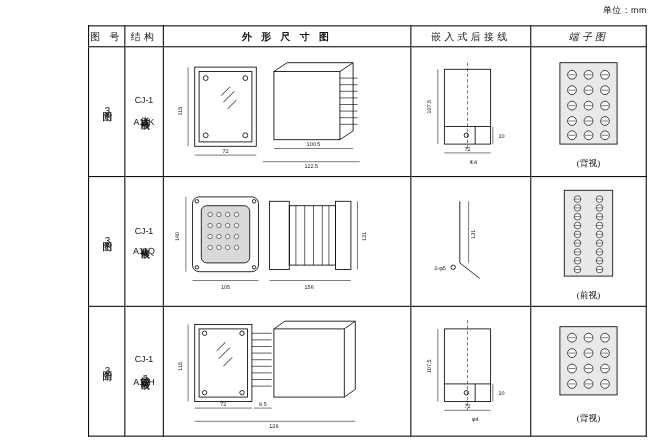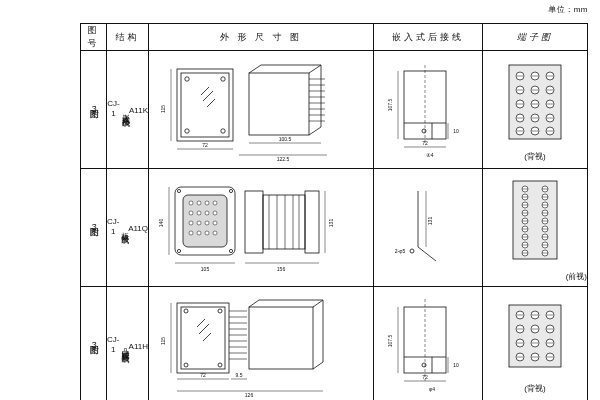--- a/index.html
+++ b/index.html
@@ -16,36 +16,36 @@
     position:absolute;left:80px;top:23px;border-collapse:collapse;
     width:508px;height:372px;
   }
   table.main td{
     border:1px solid #111;vertical-align:middle;text-align:center;
     font-size:9px;padding:0;
   }
   .hdr td{height:18px;font-size:9px;letter-spacing:3px;}
   .c-num{width:34px;}
   .c-struct{width:36px;margin-left:45px;}
-  .c-outline{width:224px;}
+  .c-outline{width:224px;font-weight:bold;}
   .c-mount{width:108px;}
   .c-term{width:104px;font-style:italic;}
   .vtext{
     writing-mode:vertical-rl;text-orientation:upright;
     letter-spacing:1px;line-height:1.1;display:inline-block;
   }
   .struct-inner{
-    display:flex;flex-direction:row;align-items:center;justify-content:center;
+    display:flex;flex-direction:column;align-items:center;justify-content:center;
     height:100%;font-size:8px;line-height:1.25;
   }
   .struct-inner .code{font-size:8px;margin-bottom:2px;}
   .struct-inner .code2{font-size:8px;margin-top:2px;text-align:right;}
   .drawbox{position:relative;width:100%;height:100%;}
   svg{display:block;}
-  .cap{font-size:8px;}
+  .cap{font-size:8px;font-family:Liberation Serif, serif;}
   .row{height:118px;}
 </style>
 </head>
 <body>
 
 <div class="page">
 
   <div class="unit">单位：mm</div>
 
   <table class="main">
@@ -307,21 +307,21 @@
               <line x1="39" y1="60" x2="45" y2="60"></line>
                   <line x1="59" y1="60" x2="65" y2="60"></line>
               <line x1="39" y1="68" x2="45" y2="68"></line>
                   <line x1="59" y1="68" x2="65" y2="68"></line>
               <line x1="39" y1="76" x2="45" y2="76"></line>
                   <line x1="59" y1="76" x2="65" y2="76"></line>
               <line x1="39" y1="84" x2="45" y2="84"></line>
                   <line x1="59" y1="84" x2="65" y2="84"></line>
             </g>
           </svg>
-          <div class="cap" style="position:absolute;left:0;right:0;bottom:4px;text-align:right;">(前视)</div>
+          <div class="cap" style="position:absolute;left:0;right:0;bottom:4px;text-align:center;">(前视)</div>
         </div>
       </td>
     </tr>
 
     <tr class="row">
       <td>
         <span class="vtext">附图3</span>
       </td>
       <td>
         <div class="struct-inner">

